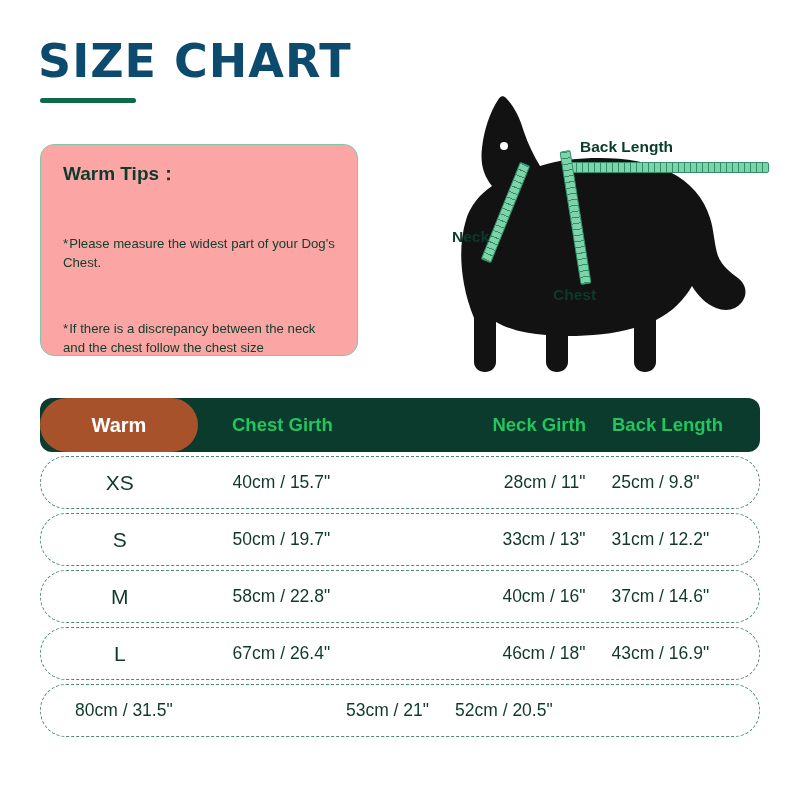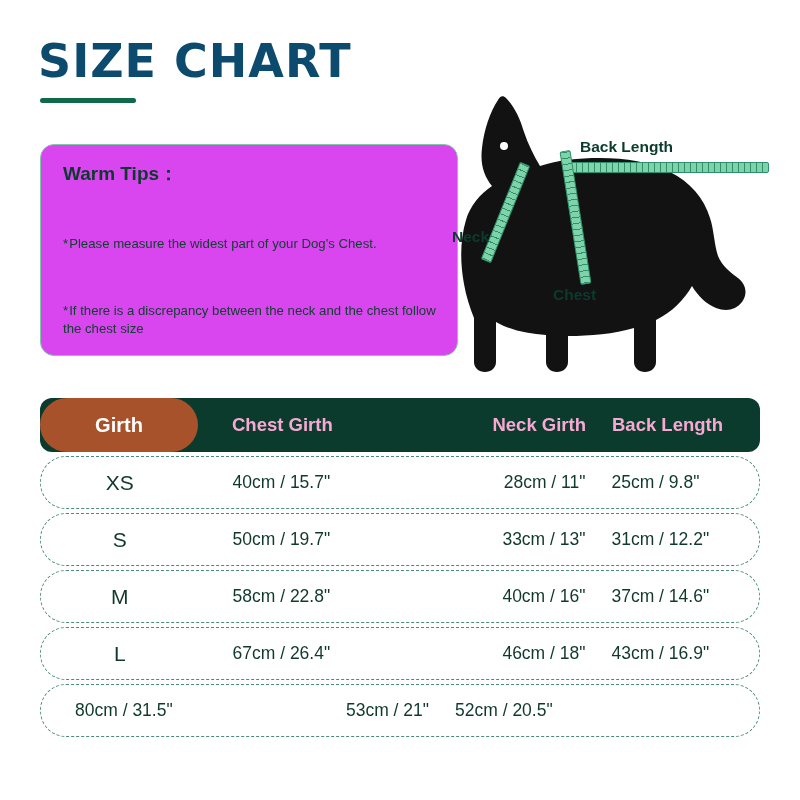--- a/index.html
+++ b/index.html
@@ -39,23 +39,23 @@
     height: 5px;
     border-radius: 3px;
     background: #0f6a4a;
   }
 
   
   .tips-box {
     position: absolute;
     left: 40px;
     top: 144px;
-    width: 418px;
+    width: 318px;
     height: 212px;
-    background: #d946ef;
+    background: #fca5a5;
     border: 1.5px solid #7fc9a7;
     border-radius: 14px;
     box-sizing: border-box;
     padding: 16px 20px 10px 22px;
   }
   .tips-title {
     font-size: 19px;
     font-weight: bold;
     color: #0b3b2d;
     margin-bottom: 12px;
@@ -154,21 +154,21 @@
     background: #a8522c;
     border-radius: 27px;
     display: flex;
     align-items: center;
     justify-content: center;
     color: #fff;
     font-size: 20px;
     font-weight: bold;
   }
   .th {
-    color: #f9a8d4;
+    color: #22c55e;
     font-size: 18.5px;
     font-weight: bold;
     text-align: left;
   }
   .col-size { width: 158px; }
   .col-1 { width: 196px; padding-left: 34px; box-sizing: border-box; }
   .col-2 { width: 192px; padding-left: 28px; box-sizing: border-box; text-align: right; }
   .col-3 { width: 174px; padding-left: 26px; box-sizing: border-box; }
 
   .trow {
@@ -259,21 +259,21 @@
         <div class="tape-ticks"></div>
       </div>
 
     <div class="label lbl-back">Back Length</div>
     <div class="label lbl-neck">Neck</div>
     <div class="label lbl-chest">Chest</div>
   </div>
 
   <div class="table">
     <div class="thead">
-      <div class="size-pill">Girth</div>
+      <div class="size-pill">Warm</div>
       <div class="col-size"></div>
       <div class="th col-1">Chest Girth</div>
       <div class="th col-2">Neck Girth</div>
       <div class="th col-3">Back Length</div>
     </div>
 
     <div class="trow">
       <div class="cell cell-size">XS</div>
       <div class="cell col-1">40cm / 15.7"</div>
       <div class="cell col-2">28cm / 11"</div>

